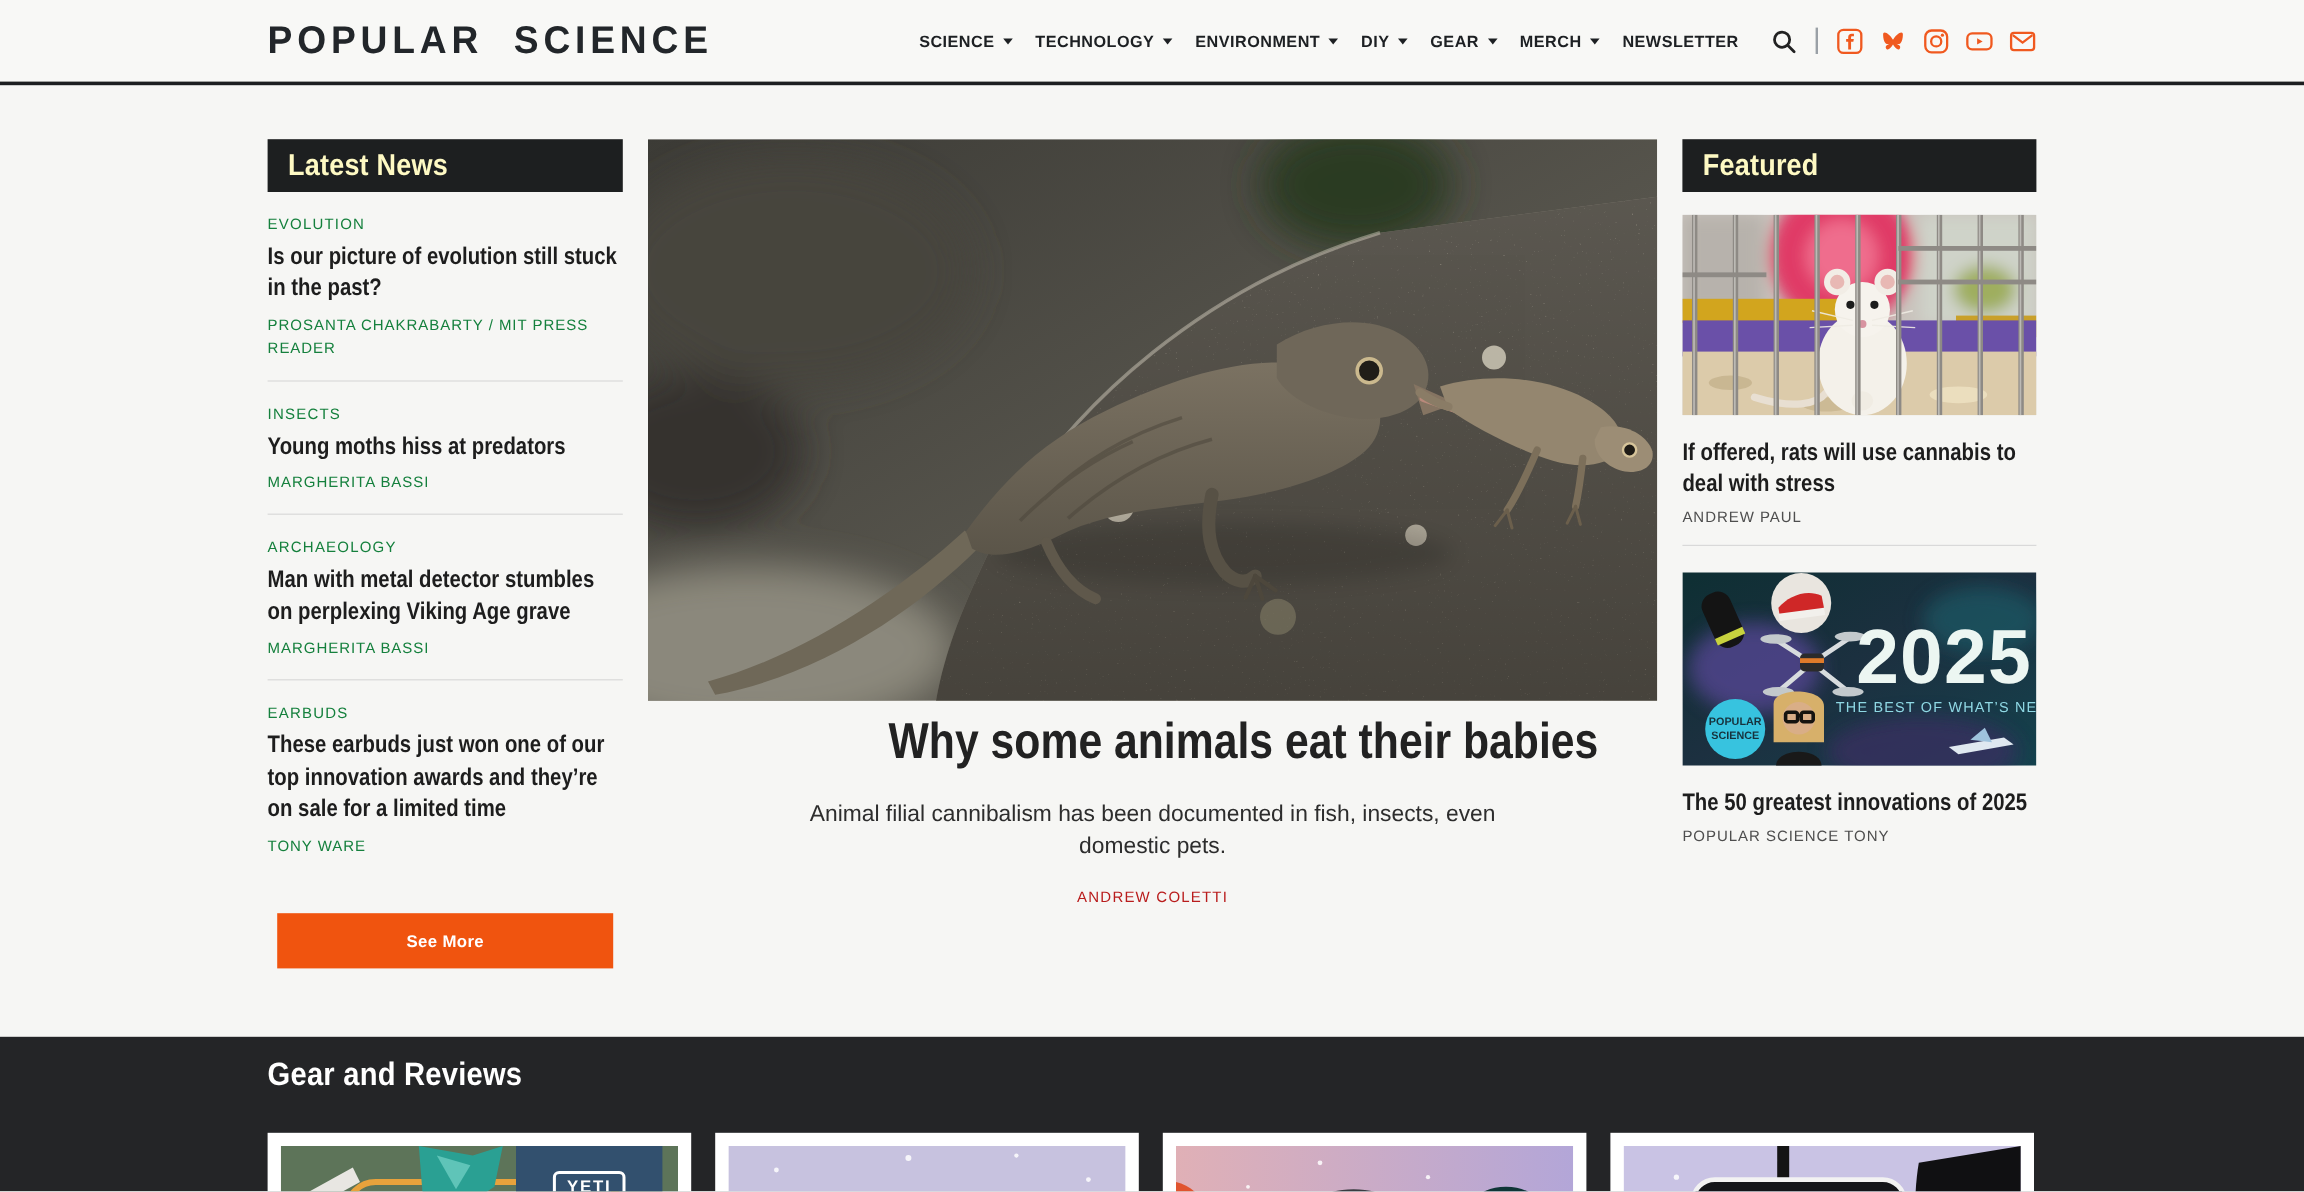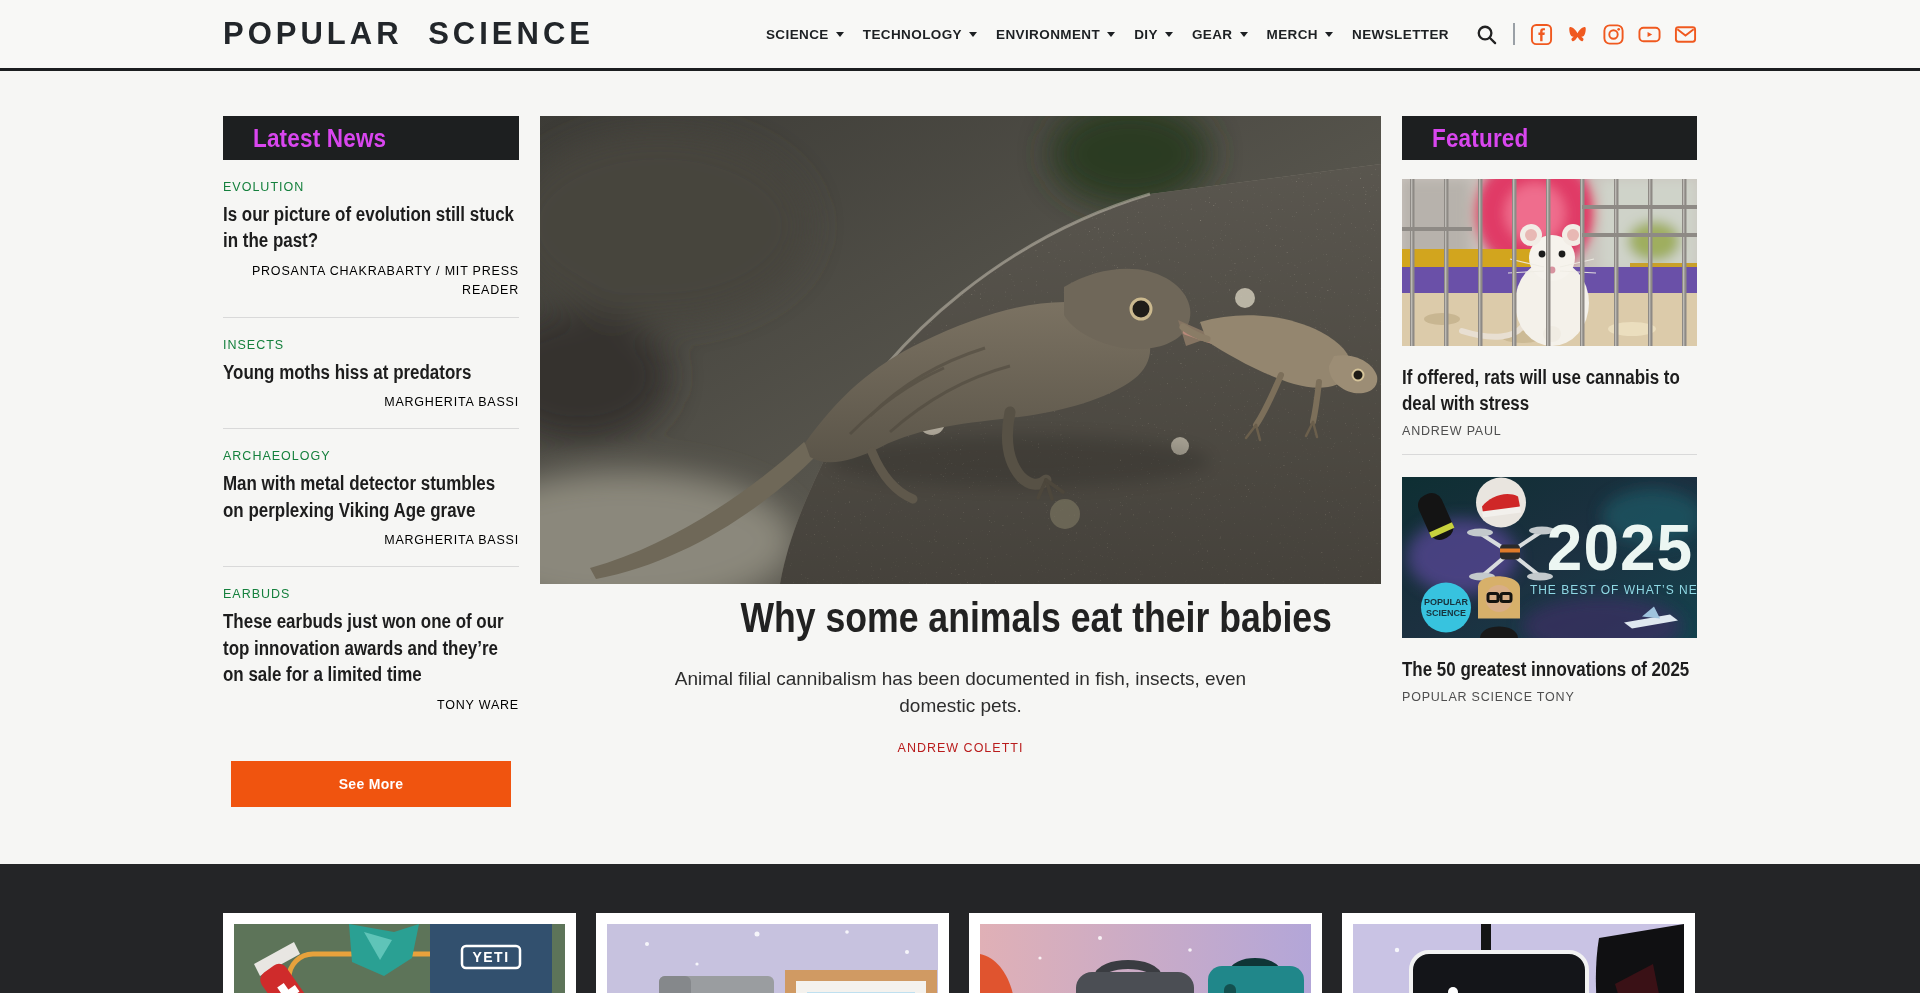--- a/index.html
+++ b/index.html
@@ -22,35 +22,35 @@
   .socials { display:flex; align-items:center; gap:13px; }
   .soc { color:#f0591f; display:flex; cursor:pointer; }
   .soc svg { width:23px; height:23px; }
 
   
   .main { display:flex; gap:21px; margin:45px 223px 0; height:748px; }
   .col-left { width:296px; flex:none; }
   .col-hero { flex:1; min-width:0; text-align:center; }
   .col-right { width:295px; flex:none; }
 
-  .section-bar { height:44px; background:#1d1f20; color:#d946ef; display:flex; align-items:center;
-                 padding-left:30px; }
+  .section-bar { height:44px; background:#1d1f20; color:#fef9c3; display:flex; align-items:center;
+                 padding-left:17px; }
   .section-bar span { font-size:25px; font-weight:bold; letter-spacing:.2px;
                       display:inline-block; transform:scaleX(.9); transform-origin:0 50%; }
 
   
   .cond { width:118%; transform:scaleX(.8475); transform-origin:0 0; }
   .cond-center { width:118%; margin-left:-9%; transform:scaleX(.8475); transform-origin:center top; }
 
   
   .news-item { padding:20px 0 16px; border-bottom:1px solid #d9d9d9; cursor:pointer; }
   .news-item:last-of-type { border-bottom:none; }
   .kicker { font-size:12.5px; color:#15803d; letter-spacing:1px; margin-bottom:7px; }
   .news-title { font-size:20px; line-height:1.32; font-weight:bold; color:#1d1d1d; margin-bottom:8px; }
-  .byline { font-size:12.5px; color:#000000; letter-spacing:.8px; line-height:1.55;text-align:right; }
+  .byline { font-size:12.5px; color:#15803d; letter-spacing:.8px; line-height:1.55; }
   .see-more { display:block; margin:30px 8px 0; width:calc(100% - 16px); height:46px; border:none;
               background:#f0540f; color:#fff; font-family:inherit; font-size:14px; font-weight:bold;
               letter-spacing:.3px; cursor:pointer; }
 
   
   .hero-img { display:block; width:100%; height:468px; cursor:pointer; }
   .hero-kicker { margin-top:26px; font-size:13px; color:#3f3f3f; letter-spacing:1.6px; cursor:pointer; }
   .hero-title { margin:10px auto 0; font-size:42px; font-weight:bold; color:#222; line-height:1.15;
                 cursor:pointer; }
   .hero-dek { margin:24px auto 0; max-width:615px; font-size:19px; color:#2d2d2d; line-height:1.4; }
@@ -407,20 +407,21 @@
           <text x="44" y="128" text-anchor="middle" font-family="Liberation Sans, sans-serif" font-size="9" font-weight="bold" fill="#17323c">POPULAR</text>
           <text x="44" y="139" text-anchor="middle" font-family="Liberation Sans, sans-serif" font-size="9" font-weight="bold" fill="#17323c">SCIENCE</text>
         </svg>
         <div class="feat-title cond">The 50 greatest innovations of 2025</div>
         <div class="feat-byline">POPULAR SCIENCE TONY</div>
       </div>
     </aside>
   </div>
 
   <footer class="gear">
+    <h2><span>Gear and Reviews</span></h2>
     <div class="cards">
 
       <div class="card">
         <svg viewBox="0 0 331 190">
           <rect width="331" height="190" fill="#5d7459"></rect>
           <rect x="55" y="30" width="230" height="140" rx="24" fill="none" stroke="#e8a23c" stroke-width="5"></rect>
           <path d="M20 40 L60 18 L66 30 L26 52 Z" fill="#e8e6e2"></path>
           <g transform="rotate(-35 55 70)">
             <rect x="38" y="38" width="30" height="78" rx="9" fill="#cf2b2b"></rect>
             <rect x="49" y="58" width="8" height="24" fill="#fff"></rect>

